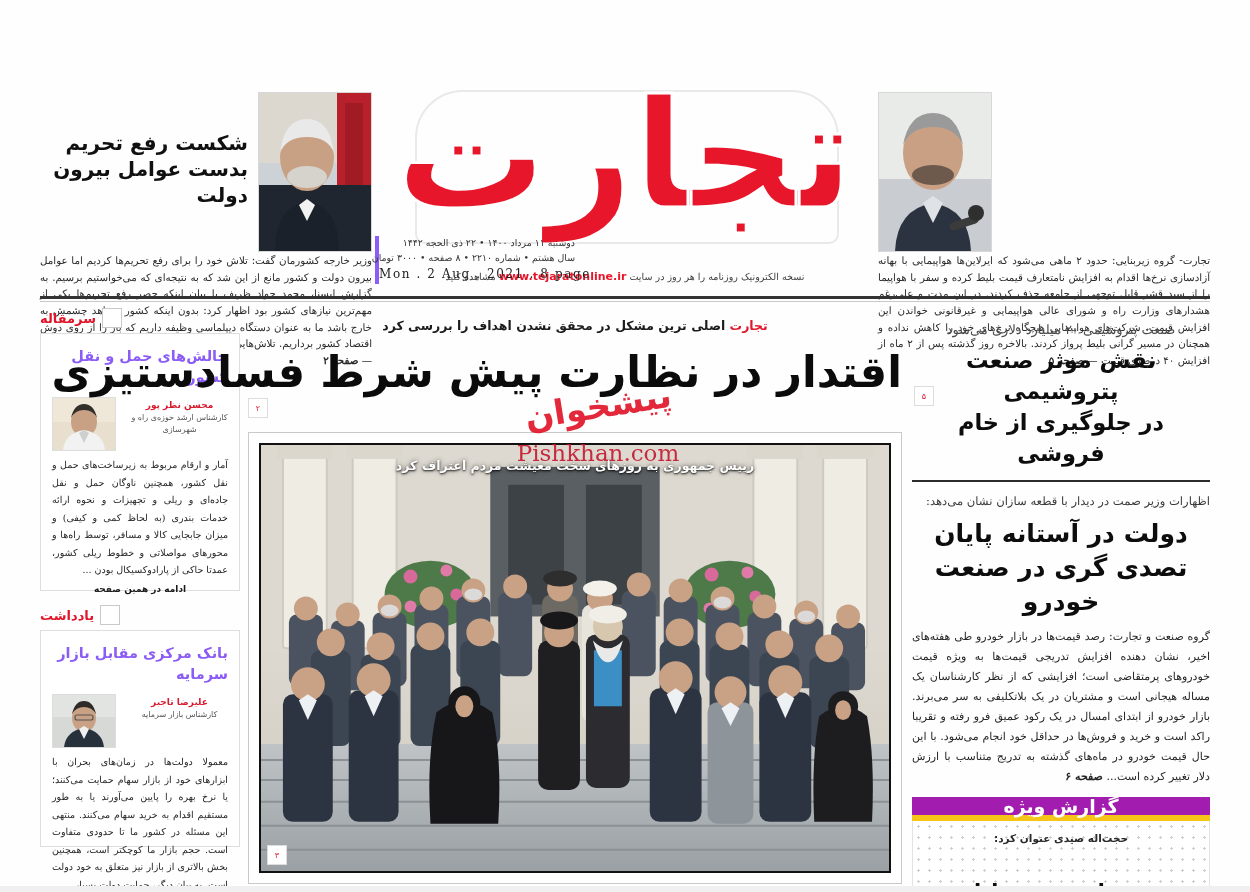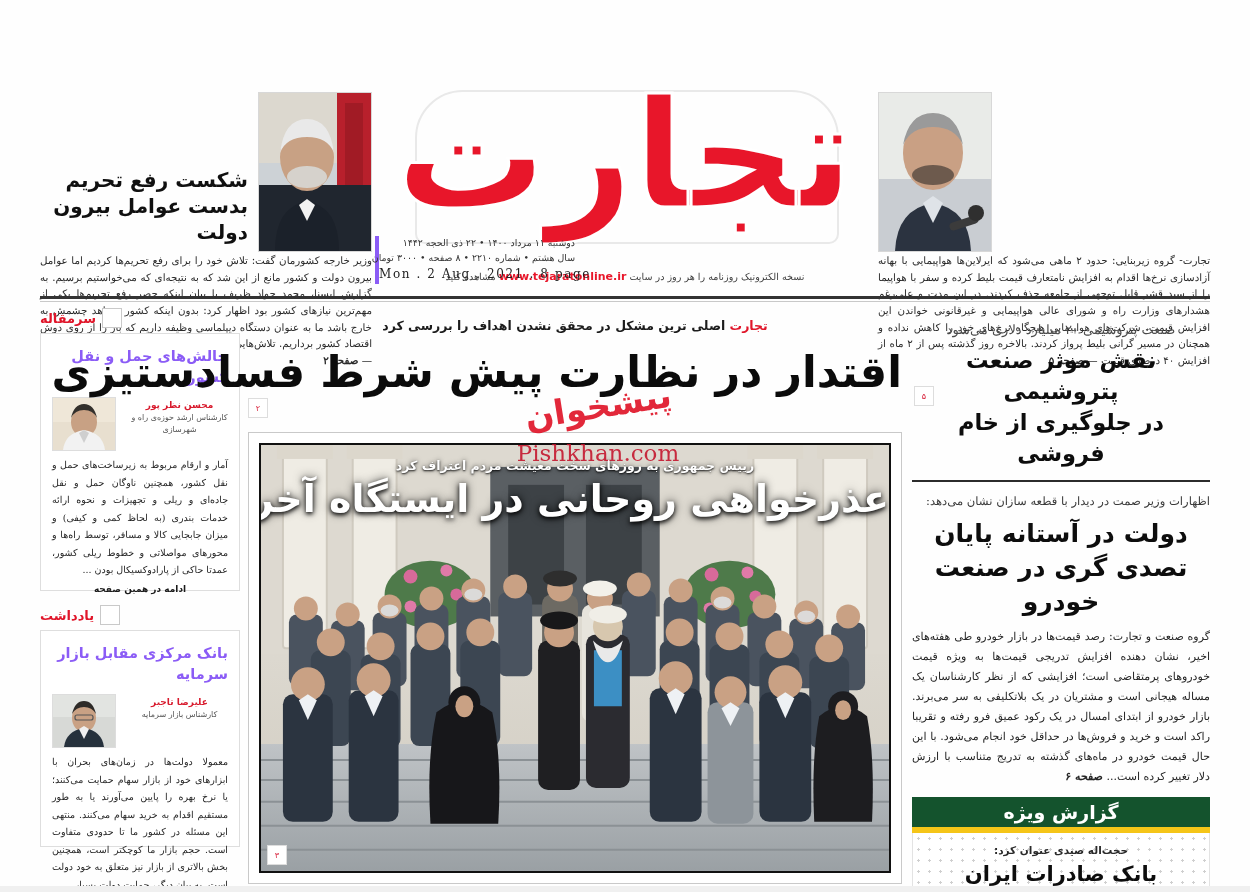--- a/index.html
+++ b/index.html
@@ -18,21 +18,21 @@
   .masthead{
     position:absolute;left:40px;top:86px;width:1170px;height:205px;
     display:flex;flex-direction:row-reverse;align-items:flex-start;
   }
   
   .teaser{
     width:332px;padding-top:6px;box-sizing:border-box;
   }
   .teaser-r{padding-right:0;}
   .teaser-l{padding-left:0;}
-  .teaser-row{display:flex;gap:10px;align-items:flex-end;}
+  .teaser-row{display:flex;gap:10px;align-items:center;}
   .teaser-photo{
     width:112px;height:158px;flex:0 0 112px;border:1px solid #d8d8d8;
     position:relative;overflow:hidden;background:#cfd4da;
   }
   .teaser-body{flex:1 1 auto;}
   .teaser-title{
     font-family:"DejaVu Sans",sans-serif;
     font-weight:bold;font-size:20px;line-height:1.30;
     color:#101010;letter-spacing:-0.4px;margin:0 0 7px 0;
   }
@@ -177,21 +177,21 @@
     font-family:"DejaVu Sans",sans-serif;
   }
   .r-text{
     font-size:11px;line-height:1.82;color:#262626;text-align:justify;margin-top:8px;
     font-family:"DejaVu Serif",serif;
   }
   .r-text .pg{font-weight:bold;}
   .pg-r1{left:2px;top:66px;}
   
   .sr-bar{
-    margin-top:10px;height:30px;background:#14532d;color:#fff;font-weight:bold;
+    margin-top:10px;height:18px;background:#a21caf;color:#fff;font-weight:bold;
     font-size:19px;display:flex;align-items:center;justify-content:center;
     letter-spacing:-0.5px;font-family:"DejaVu Sans",sans-serif;
   }
   .sr-sub{height:6px;background:#f5c518;}
   .sr-body{
     border:1px solid #e3e3e3;border-top:none;
     background-color:#ffffff;
     background-image:radial-gradient(#cfcfcf 1px, transparent 1.2px);
     background-size:11px 11px;
     padding:11px 9px 9px 9px;box-sizing:border-box;height:250px;position:relative;
@@ -535,21 +535,20 @@
         </g>
 
         <g fill="#dfe4e8" opacity=".85">
           <ellipse cx="129" cy="166" rx="9" ry="6"></ellipse>
           <ellipse cx="463" cy="158" rx="9" ry="6"></ellipse>
           <ellipse cx="547" cy="172" rx="9" ry="6"></ellipse>
           <ellipse cx="213" cy="150" rx="9" ry="6"></ellipse>
         </g>
       </svg>
       <div class="ph-kicker">رییس جمهوری به روزهای سخت معیشت مردم اعتراف کرد</div>
-      <div class="ph-head">عذرخواهی روحانی در ایستگاه آخر</div>
       <div class="pgbadge pg-photo">۳</div>
     </div>
   </div>
 
   <div class="colR">
     <div class="r-block" style="margin-top:12px;">
       <div class="r-kicker">صنعت پتروشیمی ۲۰ میلیارد دلاری می‌شود</div>
       <div class="r-head">
         <span>نقش موثر صنعت پتروشیمی</span><br>
         <span>در جلوگیری از خام فروشی</span>
@@ -566,21 +565,21 @@
       </div>
       <div class="r-text"><span>گروه صنعت و تجارت: رصد قیمت‌ها در بازار خودرو طی هفته‌های اخیر، نشان دهنده افزایش تدریجی قیمت‌ها به ویژه قیمت خودروهای پرمتقاضی است؛ افزایشی که از نظر کارشناسان یک مساله هیجانی است و مشتریان در یک بلاتکلیفی به سر می‌برند. بازار خودرو از ابتدای امسال در یک رکود عمیق فرو رفته و تقریبا راکد است و خرید و فروش‌ها در حداقل خود انجام می‌شود. با این حال قیمت خودرو در ماه‌های گذشته به تدریج متناسب با ارزش دلار تغییر کرده است...</span> <span class="pg">صفحه ۶</span></div>
     </div>
 
     <div>
       <div class="sr-bar">گزارش ویژه</div>
       <div class="sr-sub"></div>
       <div class="sr-body">
         <div class="sr-kicker">حجت‌اله صیدی عنوان کرد:</div>
         <div class="sr-head">
-          <span>بانک صادرات ایران</span><br>
+          <br>
           <span>روی ریل سود عملیاتی</span>
         </div>
         <div class="sr-grid">
           <div class="sr-cell">
             <svg viewBox="0 0 120 80" width="100%" height="100%" preserveAspectRatio="none" aria-hidden="true">
               <rect width="120" height="80" fill="#e8e3da"></rect>
               <rect x="0" y="0" width="120" height="26" fill="#d8d2c6"></rect>
               <rect x="0" y="26" width="120" height="6" fill="#8a6a4a"></rect>
               <rect x="44" y="6" width="26" height="16" fill="#f2efe8" stroke="#c8c2b6"></rect>
               <g fill="#6d7480">

